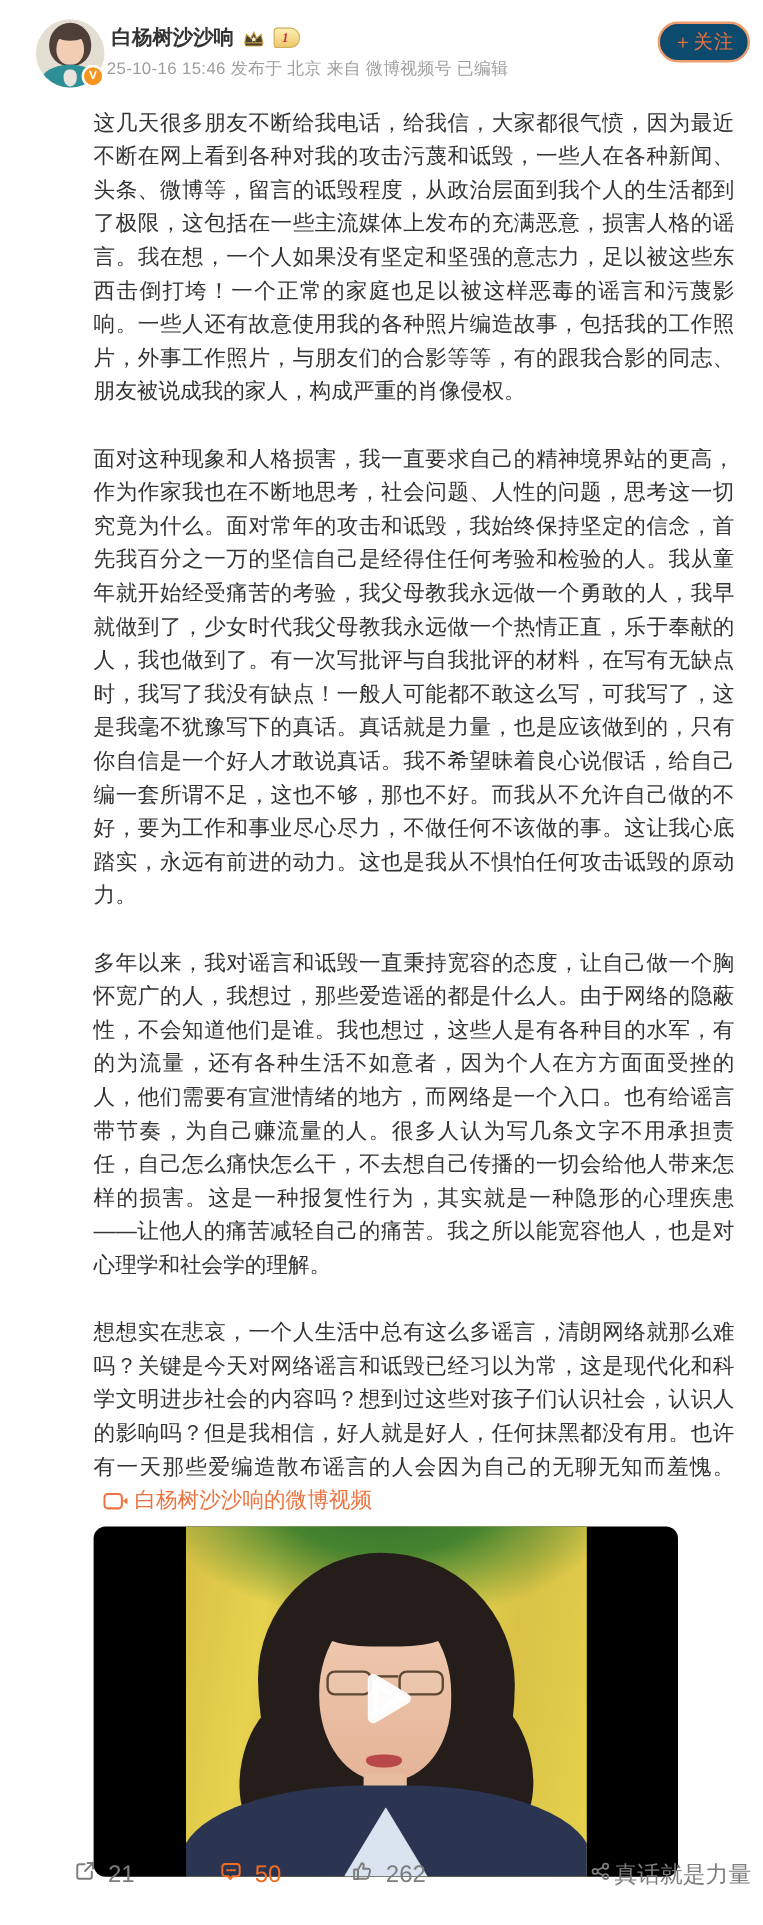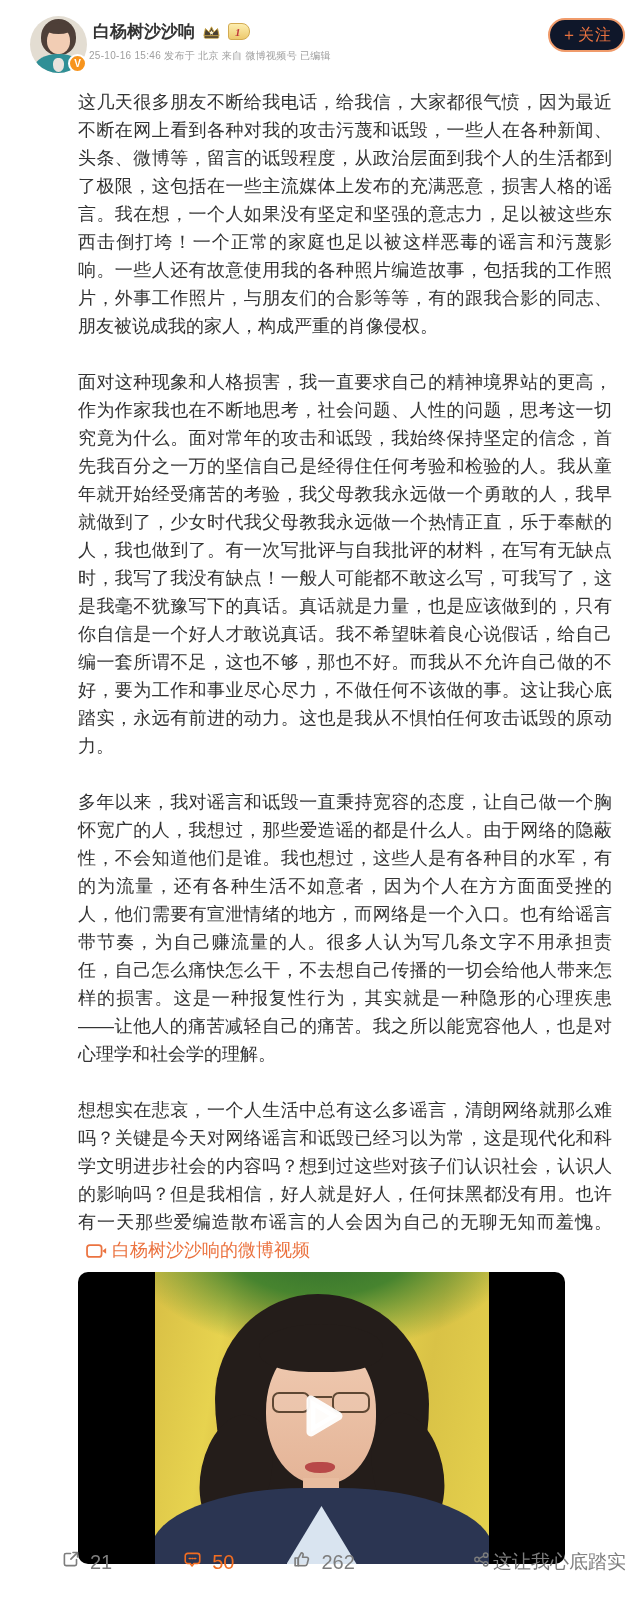--- a/index.html
+++ b/index.html
@@ -26,24 +26,24 @@
   }
   .name-row { position:absolute; left:93px; top:20px; display:flex; align-items:center; gap:7px; }
   .username { font-size:17px; font-weight:bold; color:#333; cursor:pointer; }
   .crown-icon { display:inline-flex; }
   .level-badge {
     height:17px; padding:0 8px 0 6px; background:linear-gradient(#fdeeb0,#edc96d);
     border:1px solid #d3ab52; border-radius:3px 8px 8px 3px; color:#c2383d;
     font-size:11px; font-style:italic; font-weight:bold; font-family:"Liberation Serif",serif;
     display:flex; align-items:center;
   }
-  .timestamp { position:absolute; left:89px; top:49px; font-size:10px; color:#9e9e9e; letter-spacing:.3px; }
+  .timestamp { position:absolute; left:89px; top:49px; font-size:14px; color:#9e9e9e; letter-spacing:.3px; }
   .follow-button {
     position:absolute; right:11px; top:18px; width:77px; height:34px;
-    border:2px solid #f09b6b; border-radius:18px; background:#0f172a;
+    border:2px solid #f09b6b; border-radius:18px; background:#0c4a6e;
     color:#eb7340; font-size:16px; display:flex; align-items:center; justify-content:center;
     cursor:pointer; letter-spacing:1px;
   }
 
   
   .post-body {
     position:absolute; left:78px; top:88px; width:534px;
     font-size:18px; line-height:28px; color:#333; text-align:justify;
   }
   .post-body p { margin-bottom:28px; }
@@ -193,17 +193,17 @@
 
     <button class="act share">
       <span>
         <svg width="17" height="17" viewBox="0 0 18 18" fill="none" stroke="#7d7d7d" stroke-width="1.5">
           <circle cx="4.2" cy="9" r="2.3"></circle>
           <circle cx="13.4" cy="4.4" r="2.3"></circle>
           <circle cx="13.4" cy="13.6" r="2.3"></circle>
           <path d="M6.3 8 L11.3 5.4 M6.3 10 L11.3 12.6"></path>
         </svg>
       </span>
-      <span>这让我心底踏实</span>
+      <span>真话就是力量</span>
     </button>
   </div>
 
 </div>
 
 </body></html>

